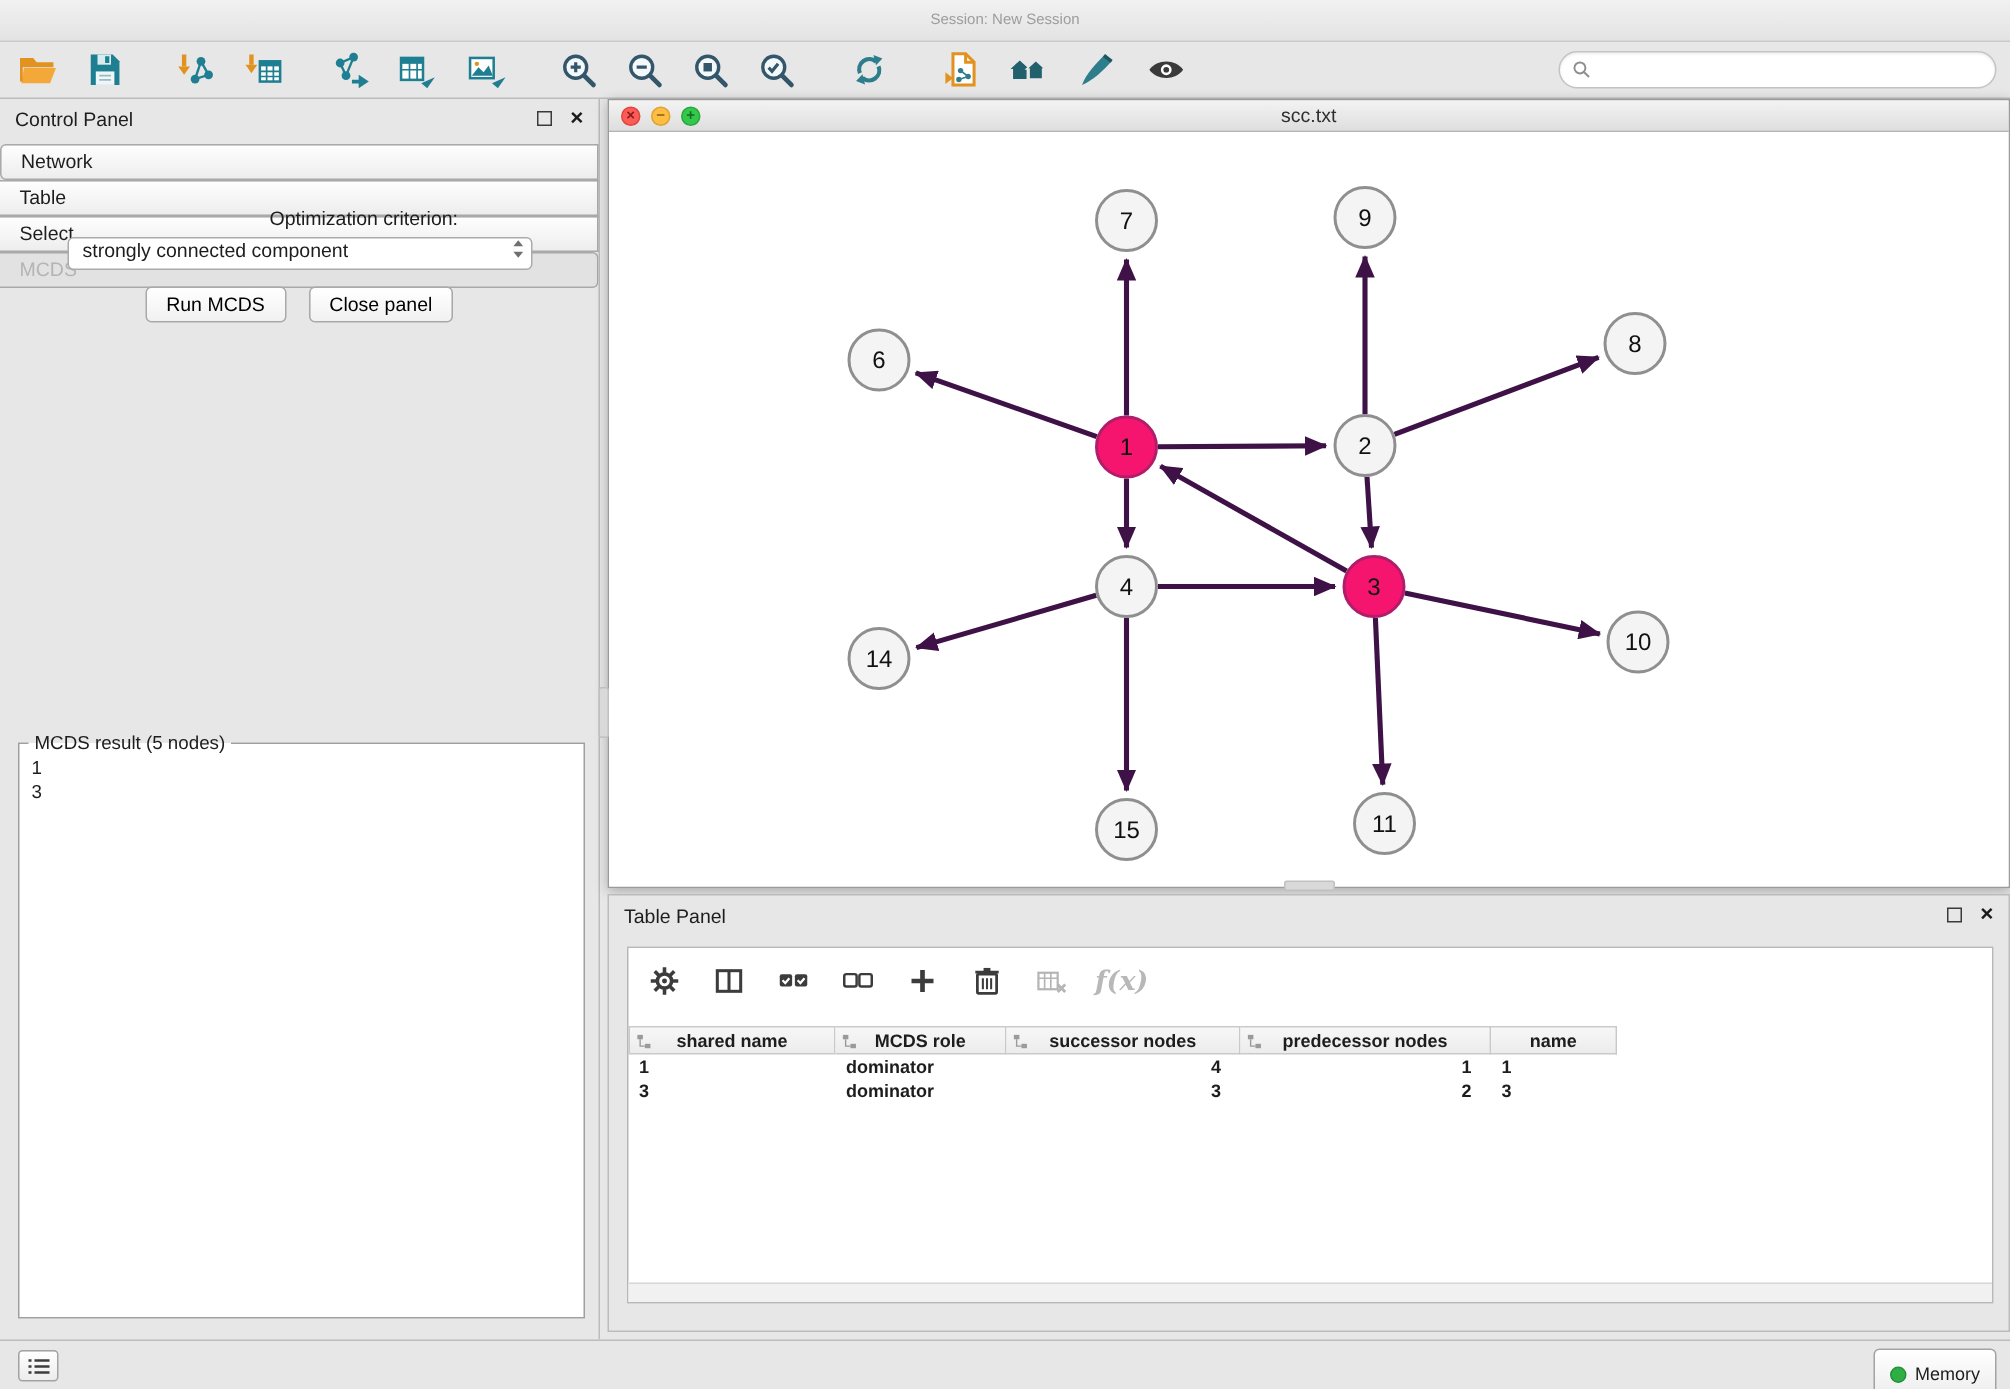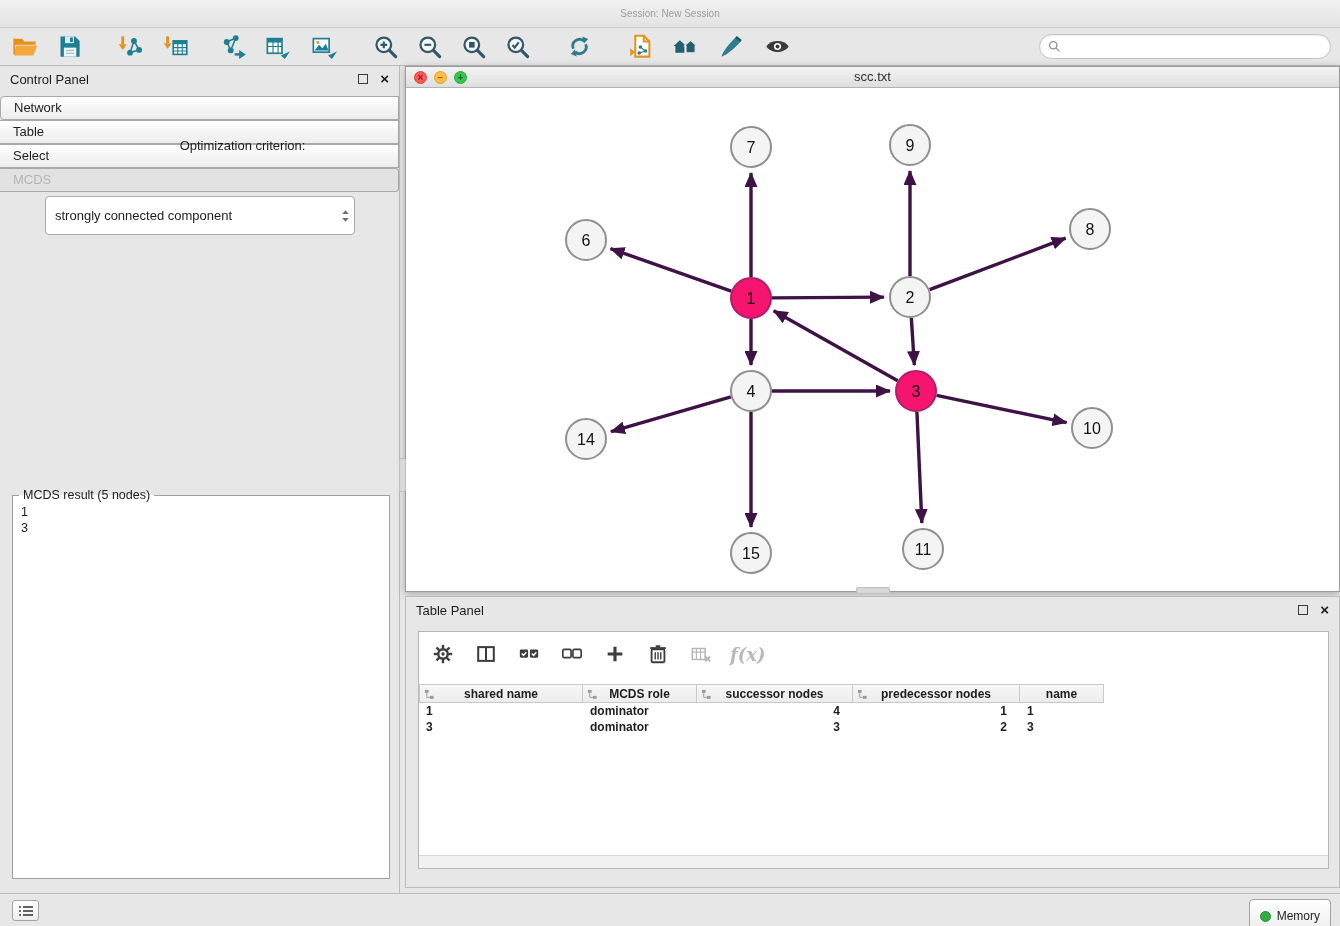--- a/index.html
+++ b/index.html
@@ -26,23 +26,23 @@
   .panel-header .spacer { flex:1; }
   .float-icon { width:10px; height:10px; border:1.5px solid #3a3a3a; margin-right:12px; display:inline-block; }
   .close-x { font-size:15px; font-weight:bold; color:#1a1a1a; line-height:14px; }
   .seg-tabs { position:absolute; left:0; width:100%; display:flex; justify-content:center;flex-direction:column; }
   .seg-tab { border:1px solid #a9a9a9; border-left:none; background:linear-gradient(#fefefe,#ededed);
     padding:3px 13px 4px; font-size:13px; }
   .seg-tab:first-child { border-left:1px solid #a9a9a9; border-radius:4px 0 0 4px; }
   .seg-tab:last-child { border-radius:0 4px 4px 0; }
   .seg-tab.active { color:#b4b4b4; background:#e2e2e2; }
   .cp-label { position:absolute; top:72px; left:0; width:100%; text-align:center; font-size:13px;margin-left:43px; }
-  .dropdown { position:absolute; top:92px; left:45px; width:310px; height:39px; background:#fff;
-    border:1px solid #ababab; border-radius:4px; display:flex; align-items:center; font-size:13px;
-    padding-left:9px;margin-top:38px; }
+  .dropdown { position:absolute; top:92px; left:45px; width:310px; height:22px; background:#fff;
+    border:1px solid #ababab; border-radius:4px; display:flex; align-items:flex-start; font-size:13px;
+    padding-left:9px; }
   .dropdown .stepper { margin-left:auto; margin-right:4px; display:flex; align-items:center; }
   .cp-buttons { position:absolute; top:125px; left:0; width:100%; display:flex; justify-content:center; gap:15px; }
   .btn { background:linear-gradient(#ffffff,#f1f1f1); border:1px solid #a9a9a9; border-radius:4px;
     font-size:13px; padding:3px 13px 4px; font-family:inherit; }
   .result-box { position:absolute; left:12px; top:429px; width:378px; height:384px;
     border:1px solid #9f9f9f; background:#fff; }
   .result-legend { position:absolute; top:-8px; left:6px; padding:0 4px; font-size:12.5px;
     background:linear-gradient(#e7e7e7 50%, #ffffff 50%); }
   .result-content { padding:8px 8px 0; font-size:12.5px; line-height:16px; }
 
@@ -71,21 +71,21 @@
   .fx { font-family:"DejaVu Serif",serif; font-style:italic; font-size:18px; color:#b8b8b8; }
   .thead { position:absolute; left:0; top:52px; display:flex; height:19px; }
   .th { background:linear-gradient(#f7f7f7,#ececec); border:1px solid #c9c9c9; border-left:none;
     font-size:12px; display:flex; align-items:center; justify-content:center; position:relative; }
   .th:first-child { border-left:1px solid #c9c9c9; }
   .th .colicon { position:absolute; left:4px; top:4px; }
   .tbody { position:absolute; left:0; top:71px; width:100%; }
   .trow { display:flex; height:16px; font-size:12px; }
   .tc { padding:1px 7px 0; }
   .tc.right { text-align:right; padding-right:13px; }
-  .c0 { width:164px; } .c1 { width:114px; } .c2 { width:156px; } .c3 { width:167px; } .c4 { width:84px; }
+  .c0 { width:138px; } .c1 { width:114px; } .c2 { width:156px; } .c3 { width:167px; } .c4 { width:84px; }
   .hscroll { position:absolute; left:0; bottom:0; width:100%; height:13px; background:#f1f1f1;
     border-top:1px solid #d8d8d8; }
   .tp-tabs { top:270px; }
 
   
   .statusbar { position:absolute; left:0; top:893px; width:1340px; height:33px;
     background:#e7e7e7; border-top:1px solid #bcbcbc; }
   .menu-btn { position:absolute; left:12px; top:6px; width:27px; height:21px; border:1px solid #a3a3a3;
     border-radius:3px; background:linear-gradient(#fff,#ececec); display:flex; align-items:center; justify-content:center; }
   .memory-btn { position:absolute; right:9px; top:5px; height:34px; border:1px solid #a3a3a3; border-radius:4px;
@@ -258,20 +258,24 @@
   </div>
   <div class="cp-label">Optimization criterion:</div>
   <div class="dropdown">
     <span>strongly connected component</span>
     <span class="stepper">
       <svg viewBox="0 0 10 15" width="9" height="14">
           <path d="M5 1l3.6 4.4H1.4z" fill="#6f6f6f"></path>
           <path d="M5 14l3.6-4.4H1.4z" fill="#6f6f6f"></path>
         </svg>
     </span>
+  </div>
+  <div class="cp-buttons">
+    <button class="btn">Run MCDS</button>
+    <button class="btn">Close panel</button>
   </div>
   <div class="result-box">
     <span class="result-legend">MCDS result (5 nodes)</span>
     <div class="result-content">
       <div>1</div>
       <div>3</div>
     </div>
   </div>
 </div>
 

